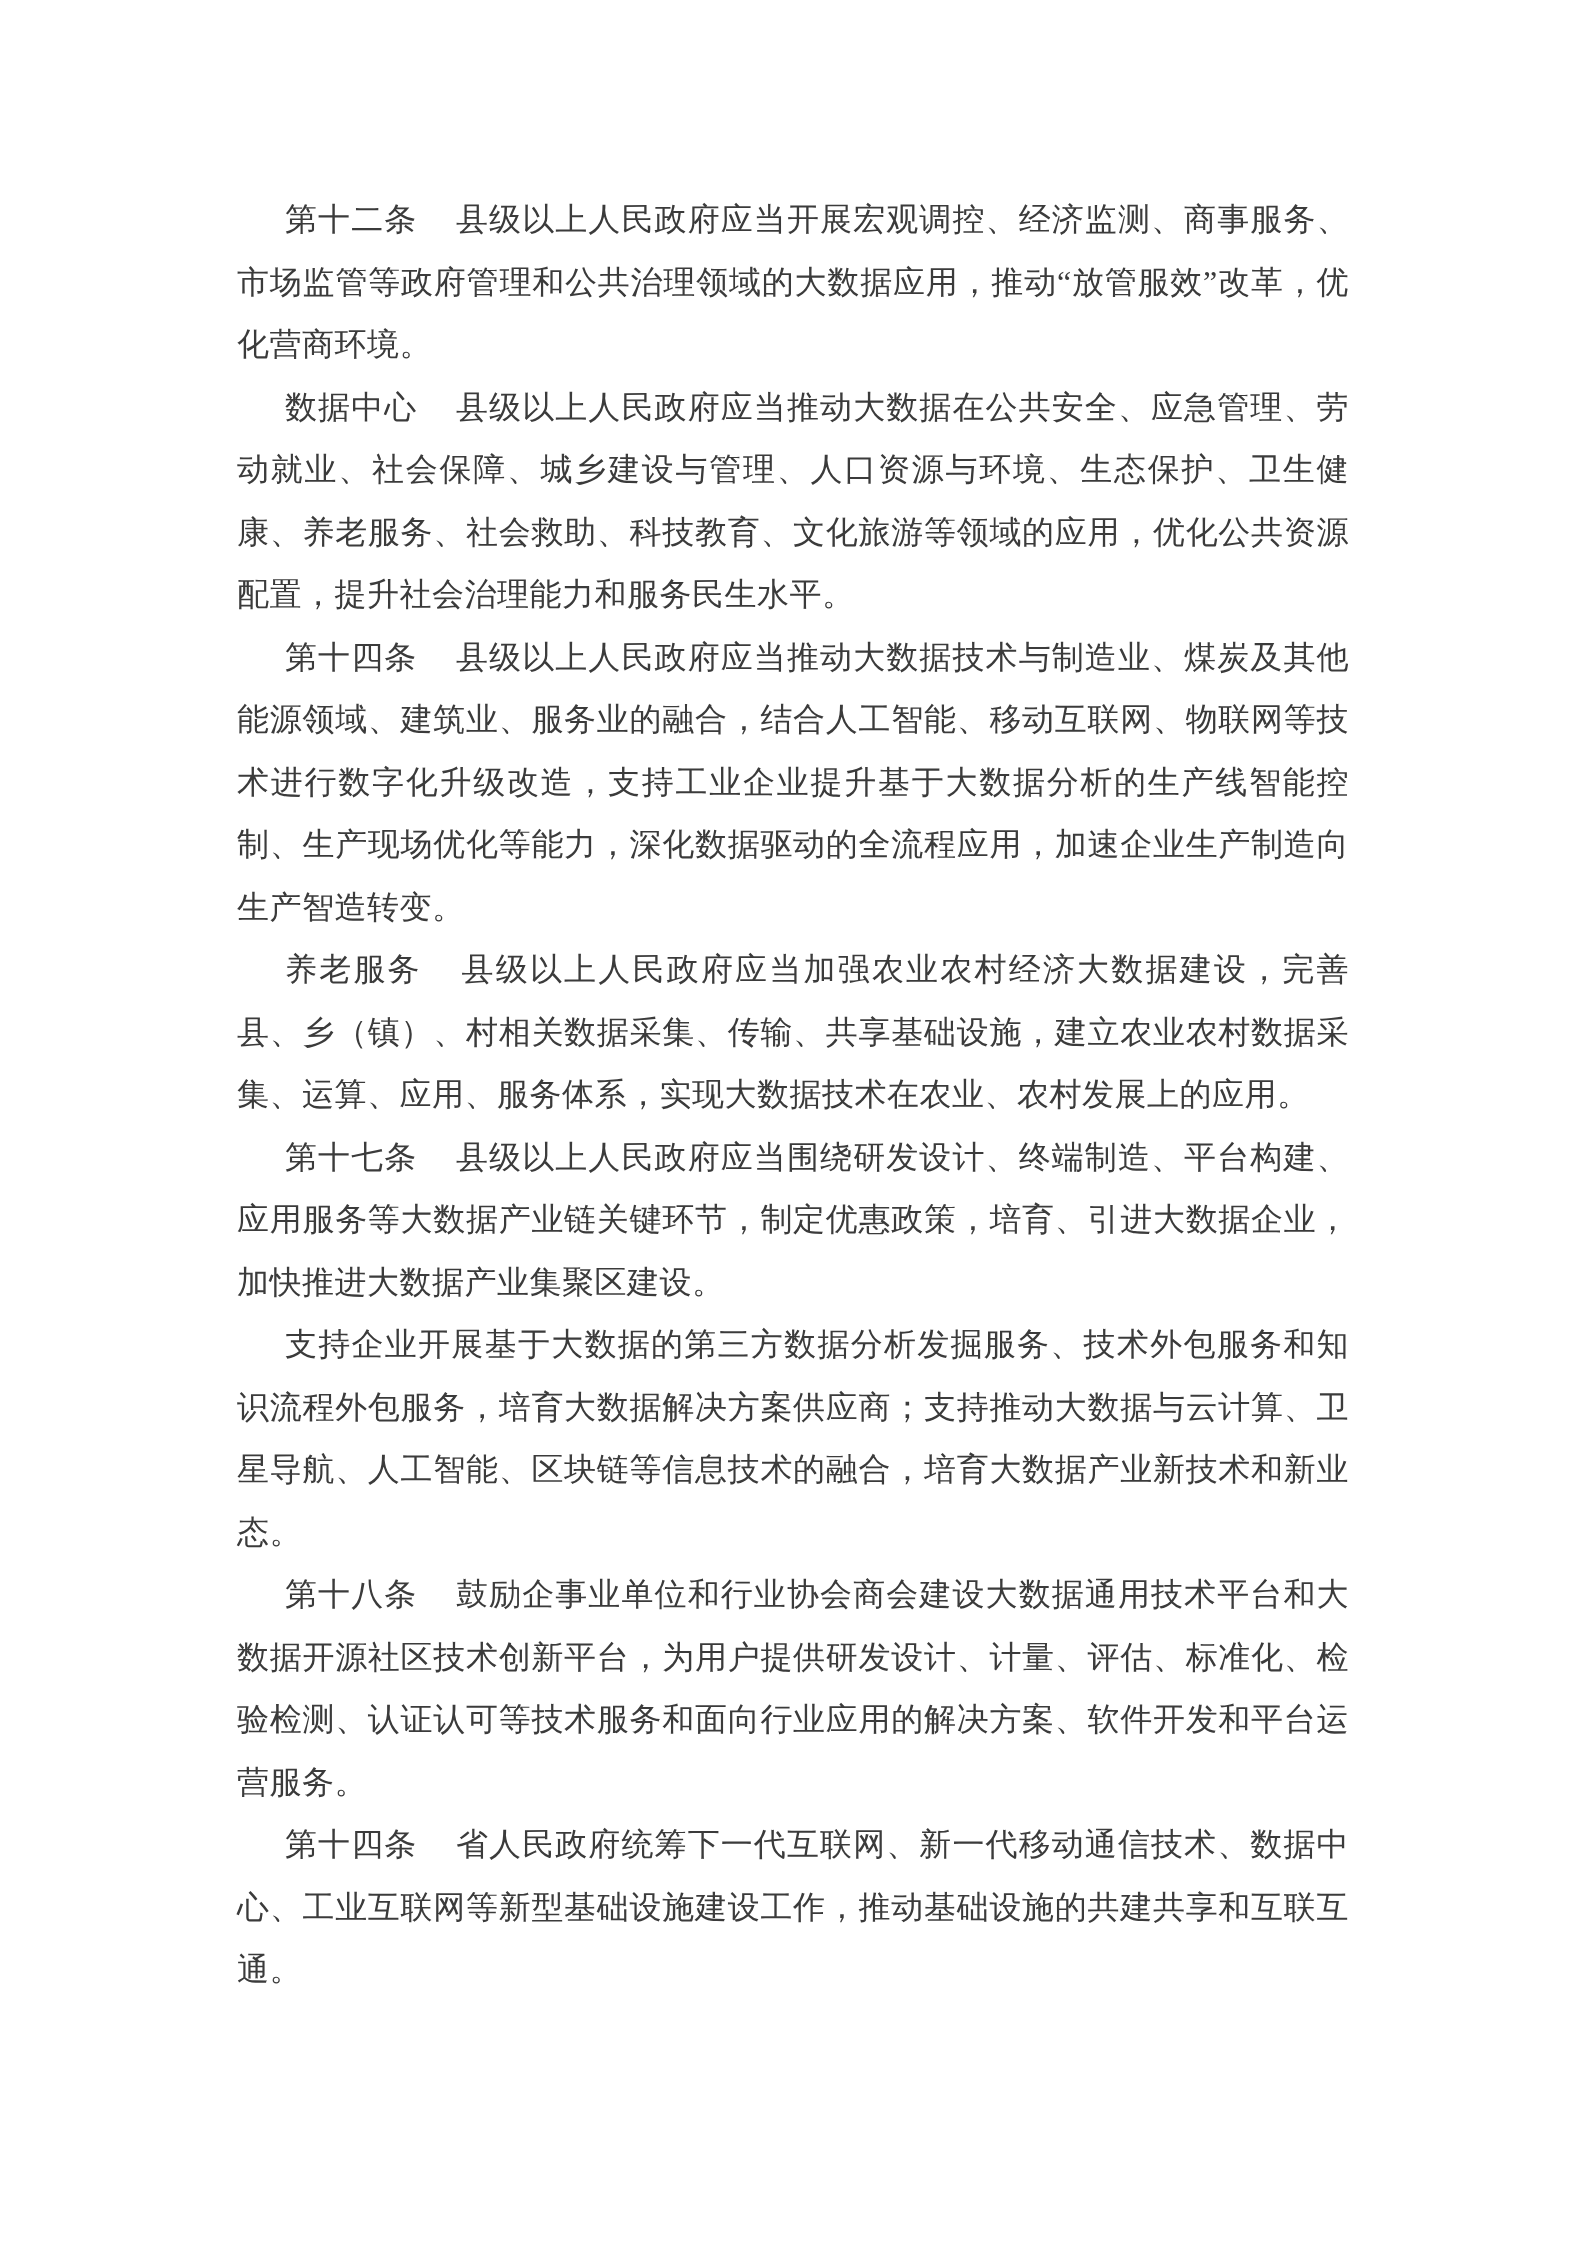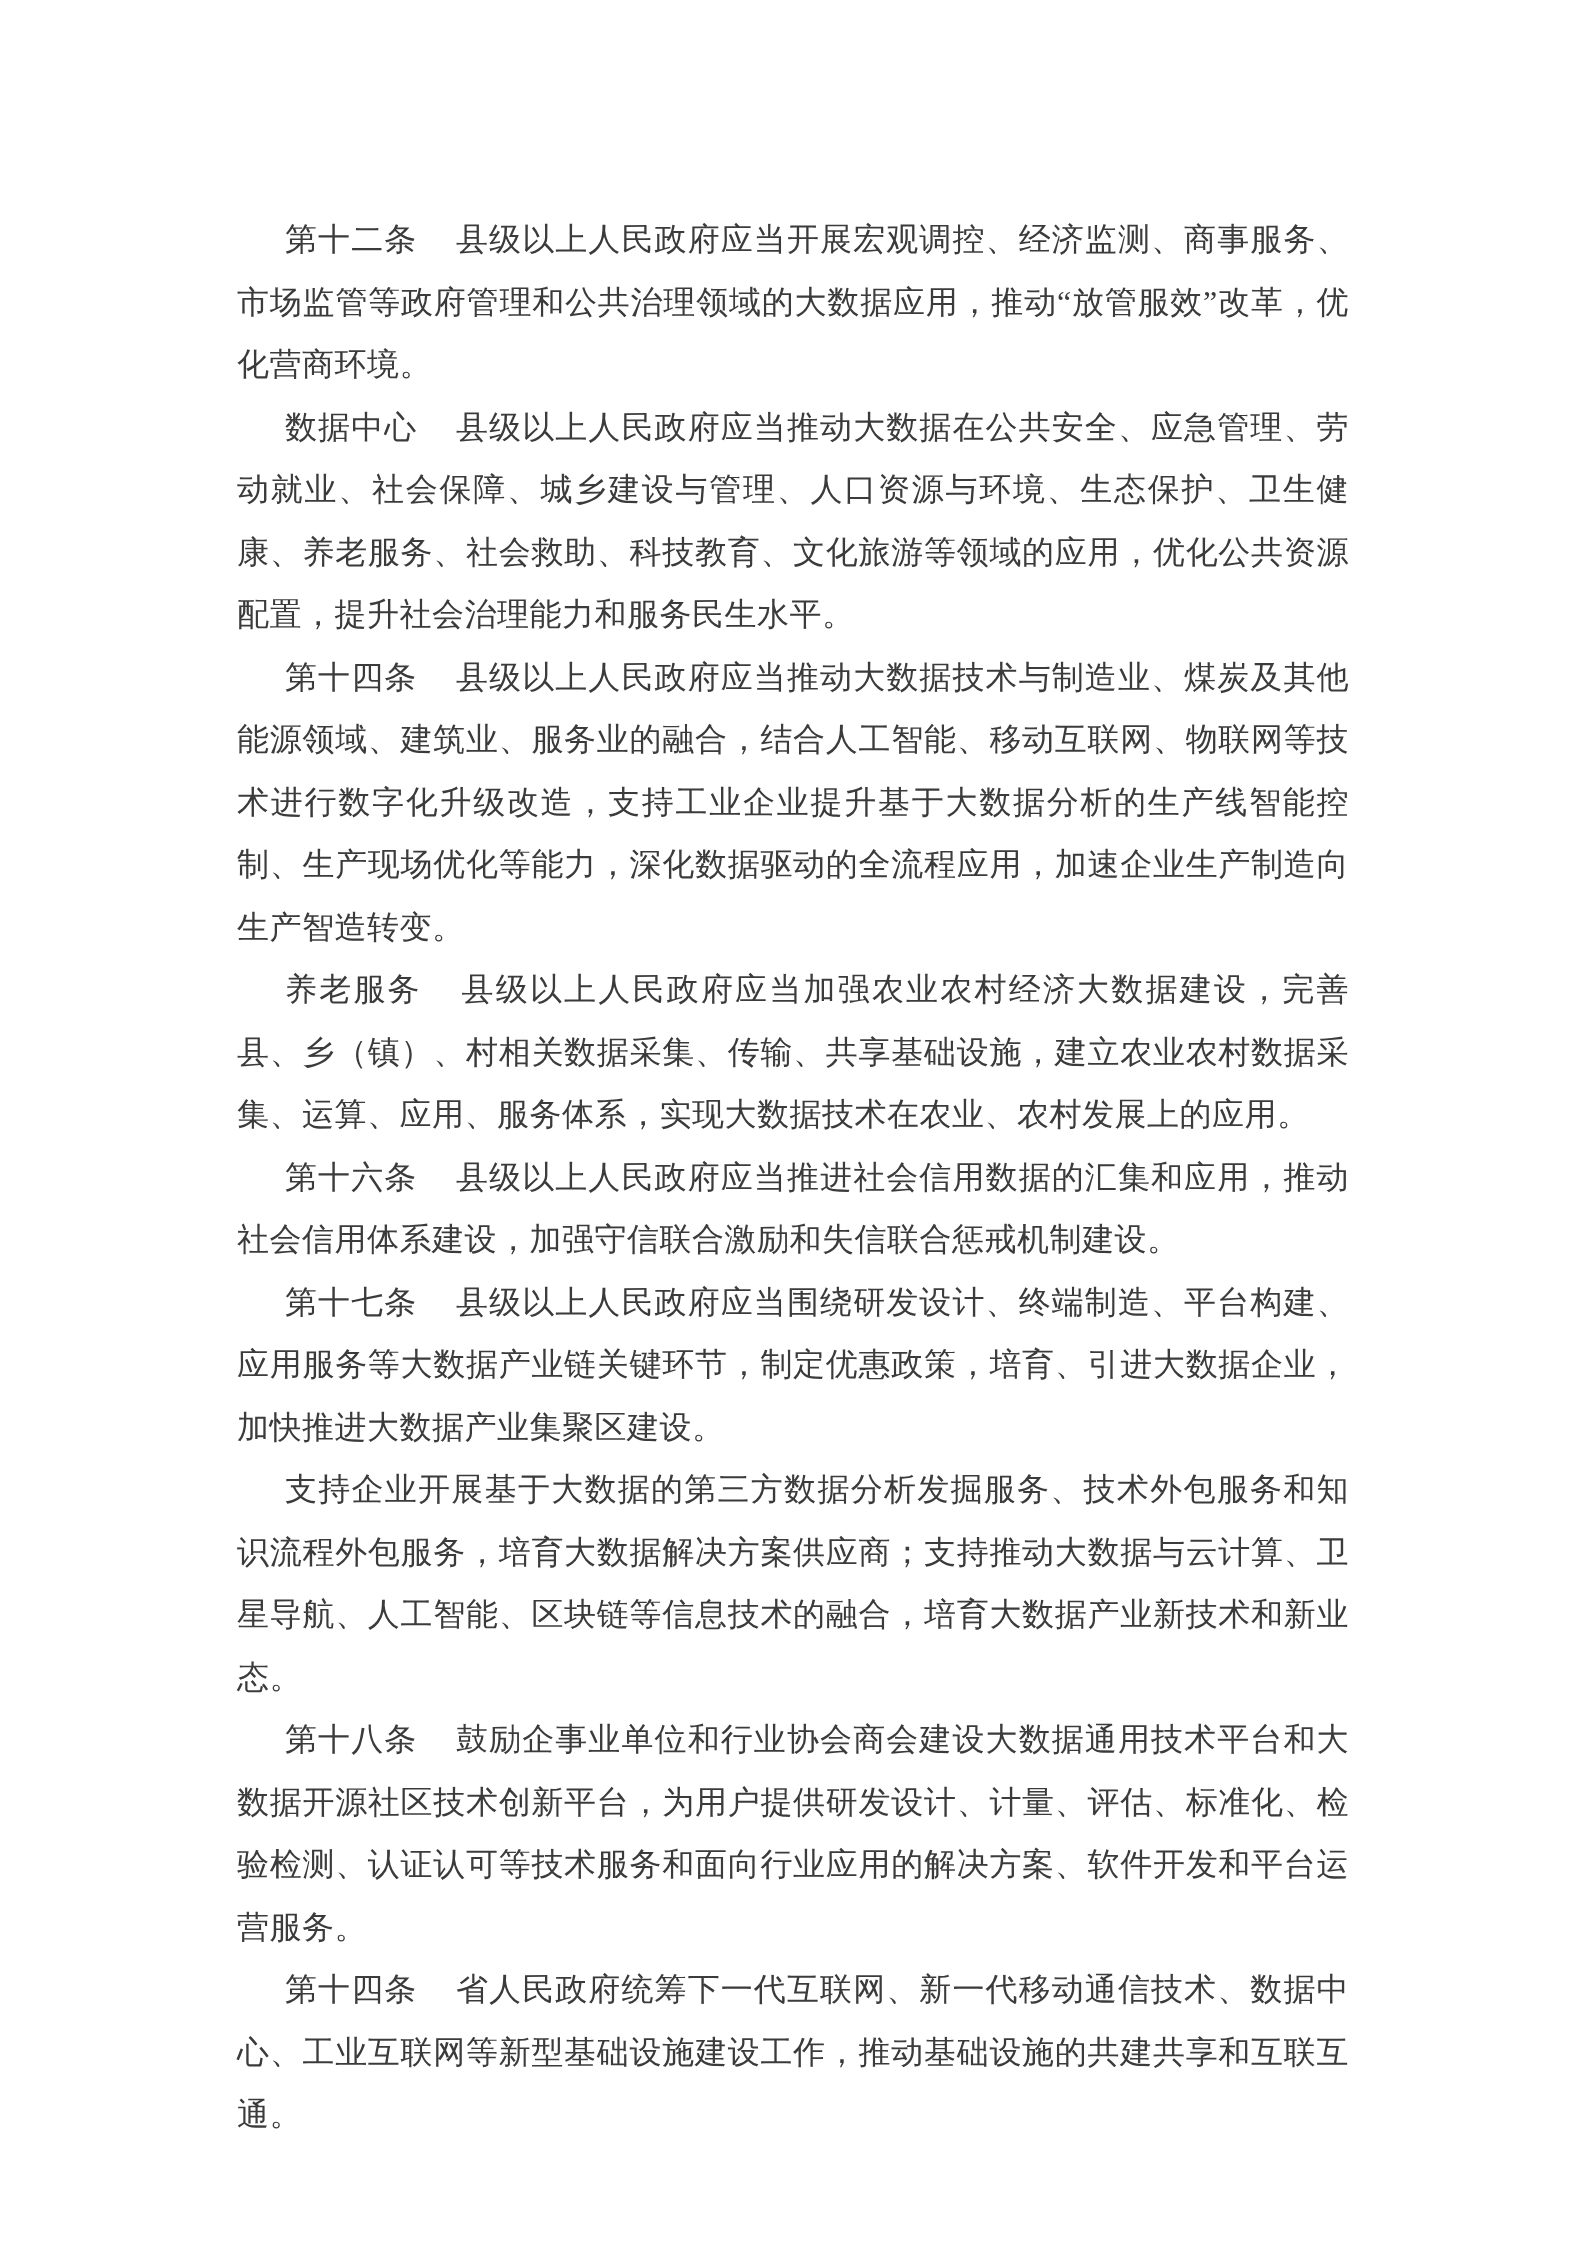--- a/index.html
+++ b/index.html
@@ -11,21 +11,21 @@
     position: relative;
     width: 1586px;
     height: 2244px;
     background: #ffffff;
     overflow: hidden;
     font-family: "Liberation Serif", "DejaVu Serif", serif;
   }
   .content {
     position: absolute;
     left: 237px;
-    top: 208px;
+    top: 188px;
     width: 1112px;
     font-size: 32px;
     line-height: 62.5px;
     color: #3b3b3b;
     text-align: justify;
     letter-spacing: 0.5px;
   }
   .content p {
     margin: 0;
     padding: 0;
@@ -41,19 +41,18 @@
 </style>
 </head>
 <body>
 
 <div class="page">
   <div class="content" id="doc-content" style="color: rgb(59, 59, 59);">
       <p><span class="article-num">第十二条</span><span class="article-gap"></span><span>县级以上人民政府应当开展宏观调控、经济监测、商事服务、市场监管等政府管理和公共治理领域的大数据应用，推动“放管服效”改革，优化营商环境。</span></p>
       <p><span class="article-num">数据中心</span><span class="article-gap"></span><span>县级以上人民政府应当推动大数据在公共安全、应急管理、劳动就业、社会保障、城乡建设与管理、人口资源与环境、生态保护、卫生健康、养老服务、社会救助、科技教育、文化旅游等领域的应用，优化公共资源配置，提升社会治理能力和服务民生水平。</span></p>
       <p><span class="article-num">第十四条</span><span class="article-gap"></span><span>县级以上人民政府应当推动大数据技术与制造业、煤炭及其他能源领域、建筑业、服务业的融合，结合人工智能、移动互联网、物联网等技术进行数字化升级改造，支持工业企业提升基于大数据分析的生产线智能控制、生产现场优化等能力，深化数据驱动的全流程应用，加速企业生产制造向生产智造转变。</span></p>
       <p><span class="article-num">养老服务</span><span class="article-gap"></span><span>县级以上人民政府应当加强农业农村经济大数据建设，完善县、乡（镇）、村相关数据采集、传输、共享基础设施，建立农业农村数据采集、运算、应用、服务体系，实现大数据技术在农业、农村发展上的应用。</span></p>
-      <p><span class="article-num">第十六条</span><span class="article-gap"></span><span>县级以上人民政府应当推进社会信用数据的汇集和应用，推动社会信用体系建设，加强守信联合激励和失信联合惩戒机制建设。</span></p>
       <p><span class="article-num">第十七条</span><span class="article-gap"></span><span>县级以上人民政府应当围绕研发设计、终端制造、平台构建、应用服务等大数据产业链关键环节，制定优惠政策，培育、引进大数据企业，加快推进大数据产业集聚区建设。</span></p>
       <p><span>支持企业开展基于大数据的第三方数据分析发掘服务、技术外包服务和知识流程外包服务，培育大数据解决方案供应商；支持推动大数据与云计算、卫星导航、人工智能、区块链等信息技术的融合，培育大数据产业新技术和新业态。</span></p>
       <p><span class="article-num">第十八条</span><span class="article-gap"></span><span>鼓励企事业单位和行业协会商会建设大数据通用技术平台和大数据开源社区技术创新平台，为用户提供研发设计、计量、评估、标准化、检验检测、认证认可等技术服务和面向行业应用的解决方案、软件开发和平台运营服务。</span></p>
       <p><span class="article-num">第十四条</span><span class="article-gap"></span><span>省人民政府统筹下一代互联网、新一代移动通信技术、数据中心、工业互联网等新型基础设施建设工作，推动基础设施的共建共享和互联互通。</span></p>
     </div>
 </div>
 
 </body></html>

